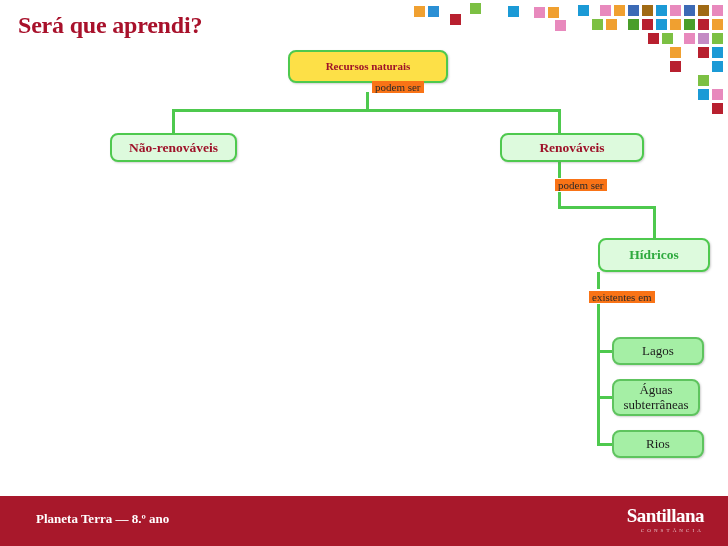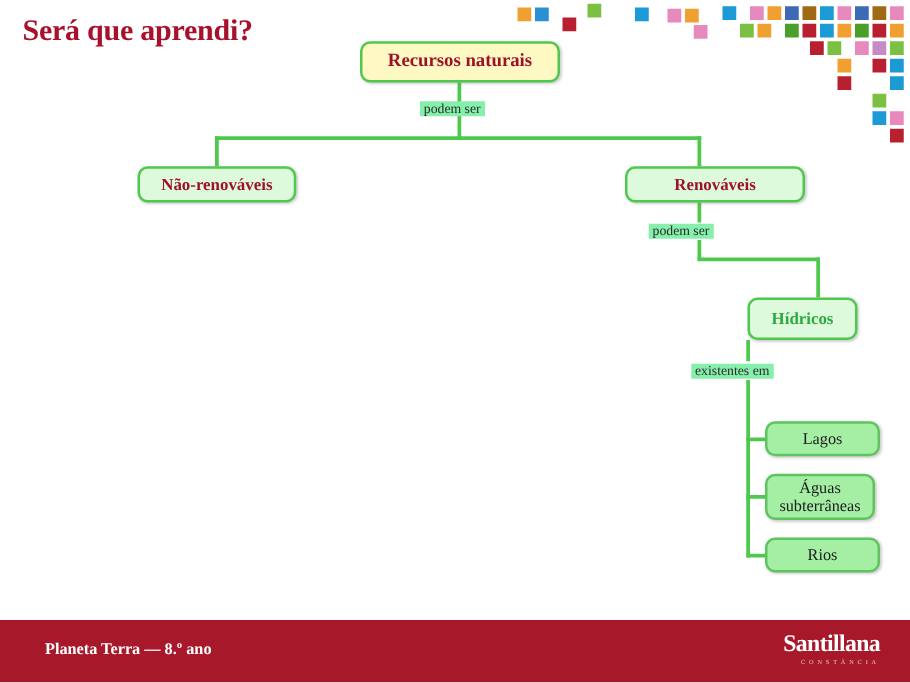--- a/index.html
+++ b/index.html
@@ -31,23 +31,24 @@
   
   .box{
     position:absolute;
     box-sizing:border-box;
     display:flex;align-items:center;justify-content:center;
     text-align:center;
     border-radius:8px;
     line-height:1.15;
   }
   .box-top{
-    background:#fef9c3;border:2px solid #4ec94e;
-    color:#9e1229;font-weight:bold;font-size:15px;
-    box-shadow:1px 1px 2px rgba(120,120,120,.35);
+    background:#fde047;border:2px solid #4ec94e;
+    color:#9e1229;font-weight:bold;font-size:11px;
+    box-shadow:1px 1px 2px rgba(120,120,120,.35);
+    margin-top:17px;
   }
   .box-mid{
     background:#ddfadd;border:2px solid #4ec94e;
     color:#9e1229;font-weight:bold;font-size:13.5px;
     box-shadow:1px 1px 2px rgba(120,120,120,.35);
   }
   .box-hid{
     background:#ddfadd;border:2px solid #4ec94e;
     color:#2faa3f;font-weight:bold;font-size:13.5px;
     box-shadow:1px 1px 2px rgba(120,120,120,.35);
@@ -55,21 +56,21 @@
   .box-leaf{
     background:#a5efa5;border:2px solid #5ec45e;
     color:#1c1c1c;font-weight:normal;font-size:13px;
     box-shadow:1px 1px 2px rgba(120,120,120,.35);
   }
 
   
   .cap{
     position:absolute;
     font-size:11px;color:#2b2b2b;
-    white-space:nowrap;background:#86efac;padding:0 3px;
+    white-space:nowrap;background:#f97316;padding:0 3px;margin-left:36px;
   }
 
   
   #footer{
     position:absolute;left:0;bottom:0;width:728px;height:50px;
     background:#a8182b;
   }
   #footer-text{
     position:absolute;left:36px;top:15px;
     color:#ffffff;font-size:13px;font-weight:bold;white-space:nowrap;
@@ -164,21 +165,21 @@
   </div>
 
   <div class="box box-mid" style="left:110px;top:133px;width:127px;height:29px;text-align:center;">
     <span>Não-renováveis</span>
   </div>
 
   <div class="box box-mid" style="left:500px;top:133px;width:144px;height:29px;">
     <span>Renováveis</span>
   </div>
 
-  <div class="box box-hid" style="left:598px;top:238px;width:88px;height:34px;">
+  <div class="box box-hid" style="left:598px;top:238px;width:112px;height:34px;">
     <span>Hídricos</span>
   </div>
 
   <div class="box box-leaf" style="left:612px;top:337px;width:92px;height:28px;">
     <span>Lagos</span>
   </div>
 
   <div class="box box-leaf" style="left:612px;top:379px;width:88px;height:37px;">
     <span>Águas subterrâneas</span>
   </div>

